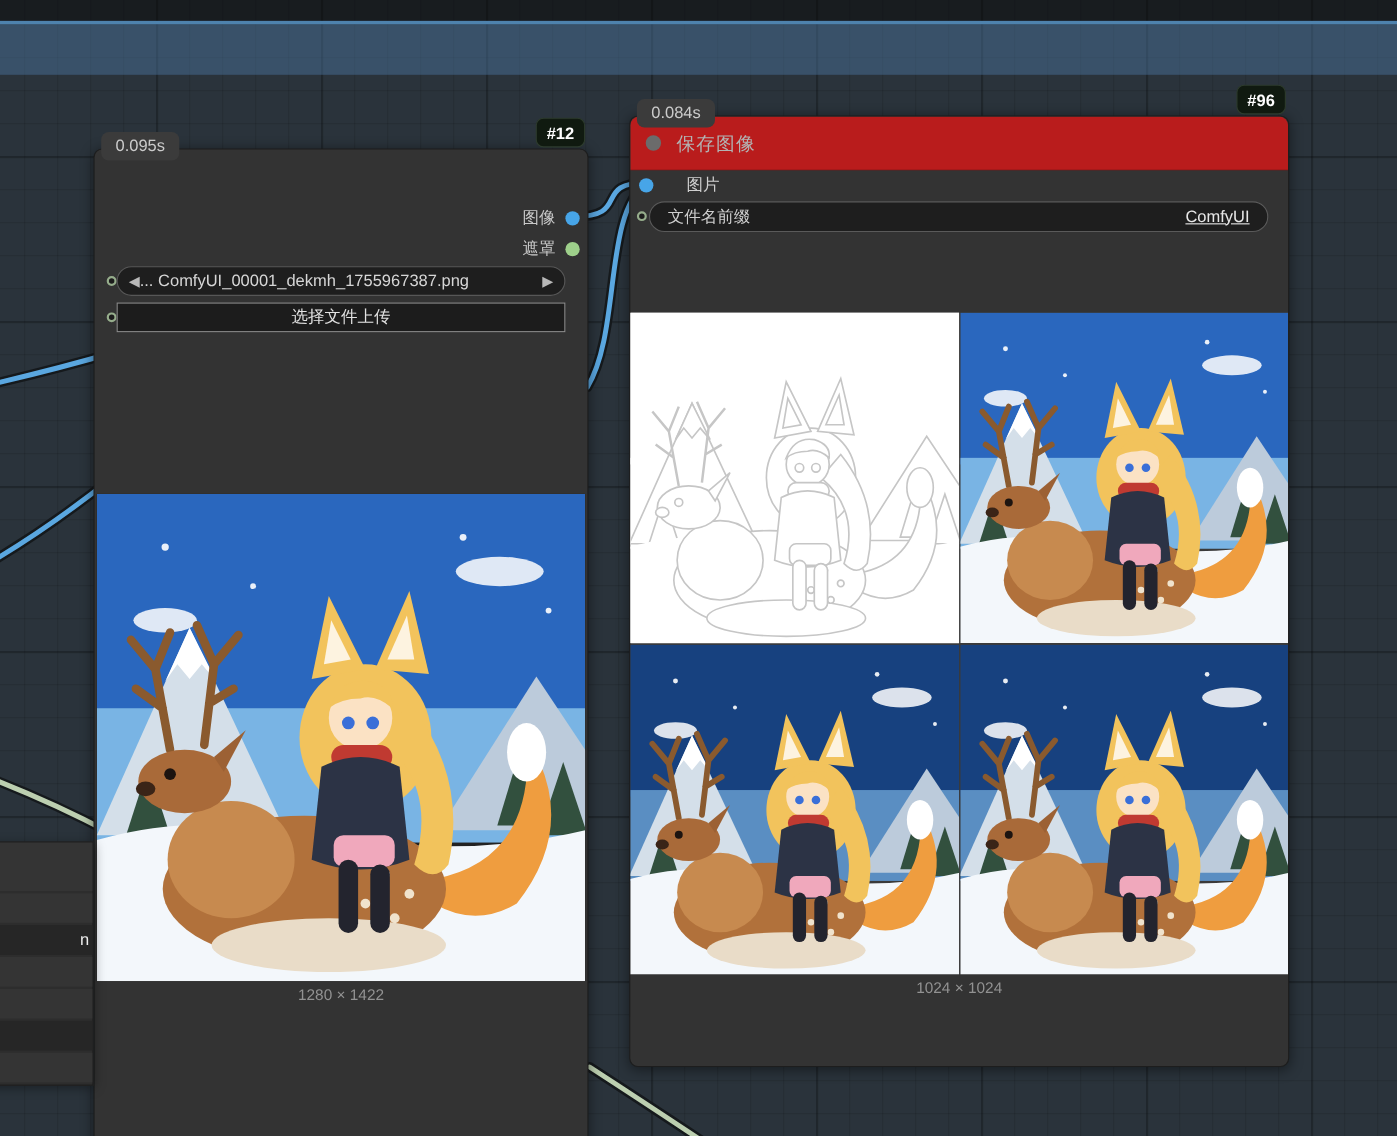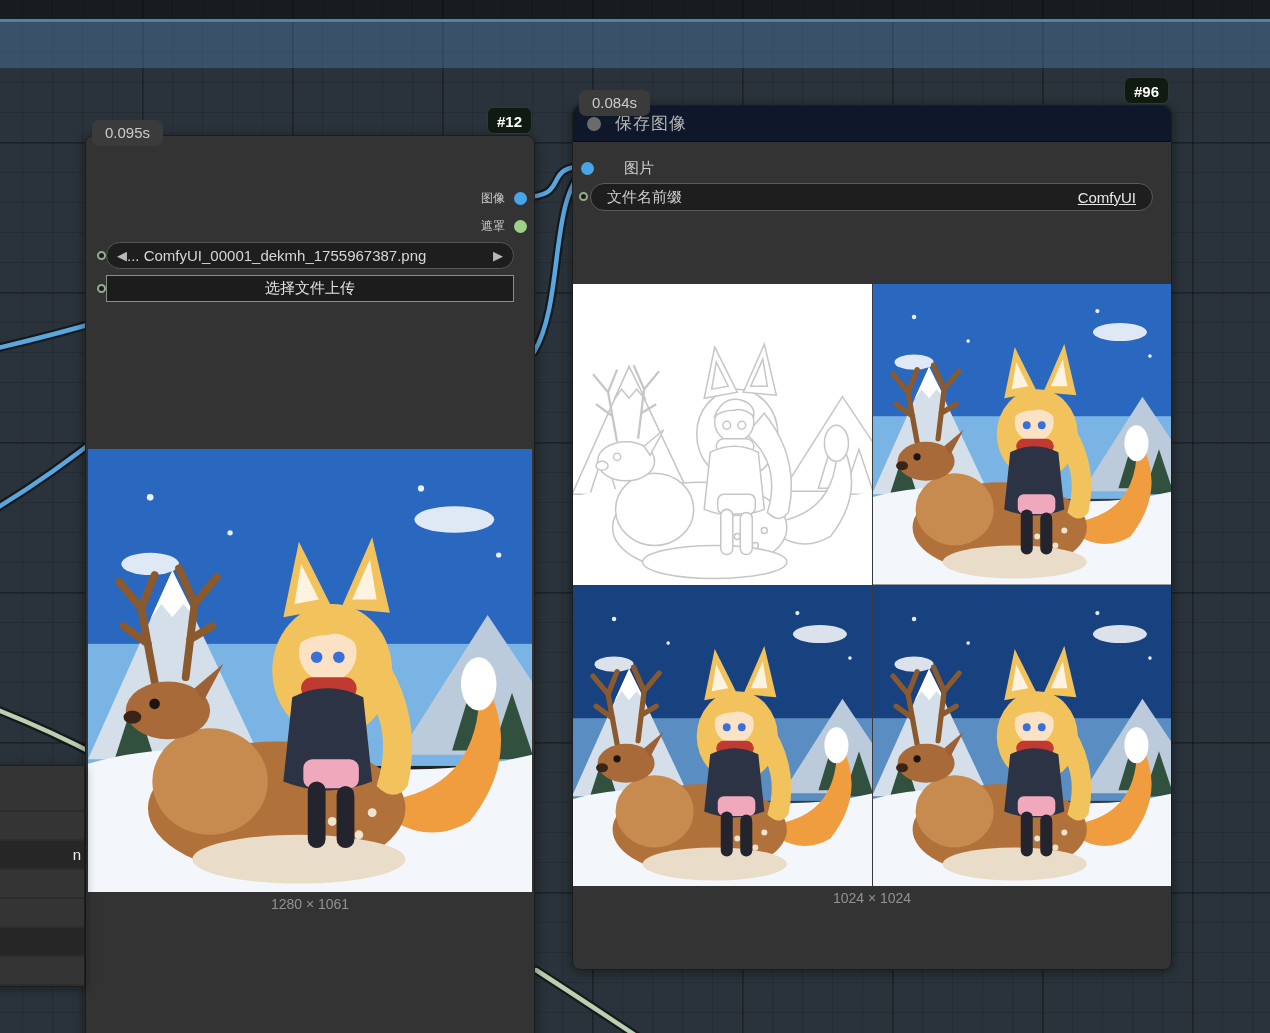--- a/index.html
+++ b/index.html
@@ -15,32 +15,32 @@
     background-size:150px 150px,150px 150px,30px 30px,30px 30px;
     background-position:-8px -8px,-8px -8px,-8px -8px,-8px -8px;}
   .top-dark{position:absolute;left:0;top:0;width:1270px;height:19px;background:rgba(10,10,10,.55);}
   .blue-band{position:absolute;left:0;top:19px;width:1270px;height:49px;
     background:rgba(78,125,170,.42);border-top:3px solid #4e82ad;}
   .links{position:absolute;left:0;top:0;width:1270px;height:1033px;z-index:1;pointer-events:none;}
 
   
   .node{position:absolute;z-index:2;background:#333333;border:1px solid #1d1d1d;
     box-shadow:0 2px 12px rgba(0,0,0,.45);color:#c8c8c8;}
-  .node-header{height:36px;display:flex;align-items:center;padding:0 14px;
-    border-bottom:1px solid rgba(0,0,0,.35);background:#0f172a;border-radius:8px 8px 0 0;}
+  .node-header{height:49px;display:flex;align-items:center;padding:0 14px;
+    border-bottom:1px solid rgba(0,0,0,.35);background:#b91c1c;border-radius:8px 8px 0 0;}
   .collapse-dot{width:14px;height:14px;border-radius:50%;background:#6b6b6b;margin-right:14px;flex:0 0 auto;}
   .node-title{font-size:17px;color:#b3b3b3;letter-spacing:1px;}
   .badge-timing{position:absolute;top:-28px;left:6px;height:26px;line-height:26px;
     background:#3b3b3b;color:#cbcbcb;font-size:15px;padding:0 13px;border-radius:7px;margin-top:12px;}
   .badge-id{position:absolute;top:-29px;right:2px;height:27px;line-height:27px;
     background:#101a10;border:1px solid #2d3b2d;color:#ffffff;font-weight:bold;
     font-size:15px;padding:0 9px;border-radius:7px;}
   .slot-dot{width:13px;height:13px;border-radius:50%;flex:0 0 auto;}
   .out-row{position:absolute;right:7px;display:flex;align-items:center;gap:9px;height:24px;}
-  .out-row .lbl{font-size:12px;color:#c9c9c9;text-align:right;}
+  .out-row .lbl{font-size:15px;color:#c9c9c9;text-align:right;}
   .in-row{position:absolute;left:8px;display:flex;align-items:center;gap:10px;height:24px;}
   .in-row .lbl{font-size:15px;color:#d0d0d0;margin-left:20px;}
   .widget-ring{position:absolute;width:9px;height:9px;border-radius:50%;
     background:#1c1c1c;border:2px solid #96ad8c;}
   .combo{position:absolute;left:20px;right:20px;height:27px;border-radius:14px;
     background:#1e1e1e;border:1px solid #575757;display:flex;align-items:center;
     padding:0 10px;color:#d6d6d6;font-size:15px;}
   .combo .arrow{color:#b9b9b9;font-size:13px;flex:0 0 auto;}
   .combo .val{flex:1;white-space:nowrap;overflow:hidden;}
   .btn-widget{position:absolute;left:20px;right:20px;height:27px;background:#1c1c1c;
@@ -198,21 +198,21 @@
   <circle class="s geye" cx="103" cy="94" r="2.6"></circle>
   <circle class="s geye" cx="113" cy="94" r="2.6"></circle>
   <rect class="s scarf" x="96" y="103" width="25" height="10" rx="5"></rect>
   <path class="s coat" d="M92,112 Q108,104 124,112 L128,150 Q108,158 88,150 Z"></path>
   <rect class="s skirt" x="97" y="140" width="25" height="13" rx="4"></rect>
   <rect class="s leg" x="99" y="150" width="8" height="30" rx="4"></rect>
   <rect class="s leg" x="112" y="152" width="8" height="28" rx="4"></rect>
 </svg>
         </div>
     </div>
-    <div class="caption" style="top:760px;">1280 × 1061</div>
+    <div class="caption" style="top:760px;">1280 × 1422</div>
   </div>
 
   <div class="node" style="left:572px;top:105px;width:600px;height:865px;border-radius:8px;">
     <div class="badge-timing">0.084s</div>
     <div class="badge-id">#96</div>
 
     <div class="node-header">
       <span class="collapse-dot"></span>
       <span class="node-title">保存图像</span>
     </div>

